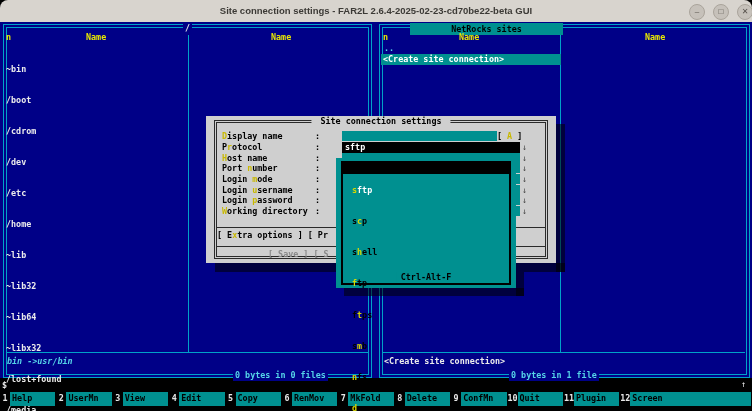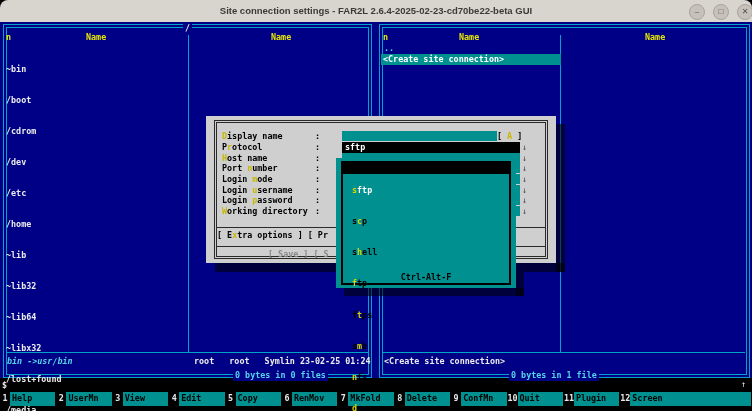--- a/index.html
+++ b/index.html
@@ -102,46 +102,47 @@
     
     
     
     
     
     
     
   </div>
 
   <div class="abs cyantxt" style="left:7px;top:356px;height:11px;line-height:11px;font-style:italic;">bin -&gt;usr/bin</div>
-  <div class="abs white" style="left:194px;top:356px;height:11px;line-height:11px;white-space:pre;">root   root   Symlin 23-02-25 01:24</div>
   <div class="abs onborder cyantxt" style="left:197px;top:370px;margin-left:36px;">0 bytes in 0 files</div>
 
   <div class="abs panel" style="left:379px;top:24px;width:363px;height:346px;"></div>
   <div class="abs vline" style="left:560px;top:35px;height:317px;"></div>
   <div class="abs hline" style="left:383px;top:352px;width:362px;"></div>
 
+  <div class="abs tealbar" style="left:410px;top:23px;width:153px;text-align:center;">NetRocks sites</div>
   <div class="abs tealbar yel" style="left:717px;top:23px;width:34px;text-align:center;color:#e8e800;margin-left:36px;">10:38</div>
 
   <div class="abs hdr yel" style="left:383px;top:32px;">n</div>
   <div class="abs hdr yel" style="left:459px;top:32px;">Name</div>
   <div class="abs hdr yel" style="left:645px;top:32px;">Name</div>
 
   <div class="abs cyantxt" style="left:384px;top:43px;height:11px;line-height:11px;">..</div>
   <div class="abs" style="left:381px;top:54px;width:178px;height:11px;background:#009090;color:#fff;line-height:11px;padding-left:2px;">&lt;Create site connection&gt;</div>
 
   <div class="abs white" style="left:384px;top:356px;height:11px;line-height:11px;">&lt;Create site connection&gt;</div>
   <div class="abs onborder cyantxt" style="left:509px;top:370px;">0 bytes in 1 file</div>
 
   <div class="abs shadow" style="left:556px;top:124px;width:9px;height:148px;"></div>
   <div class="abs shadow" style="left:215px;top:263px;width:350px;height:9px;"></div>
   <div class="abs shadow2" style="left:516px;top:272px;width:8px;height:24px;"></div>
   <div class="abs shadow2" style="left:344px;top:288px;width:180px;height:8px;"></div>
 
   <div class="abs" id="dialog">
     <div class="abs" id="dlgborder"></div>
+    <div class="abs" id="dlgtitle"> Site connection settings </div>
 
     <div class="abs drow" style="top:15px;">
       <span class="abs dlbl"><span></span><span class="dhk">D</span><span>isplay name</span></span>
       <span class="abs dcolon">:</span>
       <span class="abs dinput" style="left:136px;width:155px;"></span>
       <span class="abs" style="left:291px;white-space:pre;"><span>[ </span><span class="dhk">A</span><span> ]</span></span>
     </div>
     <div class="abs drow" style="top:26px;">
       <span class="abs dlbl"><span>P</span><span class="dhk">r</span><span>otocol</span></span>
       <span class="abs dcolon">:</span>

